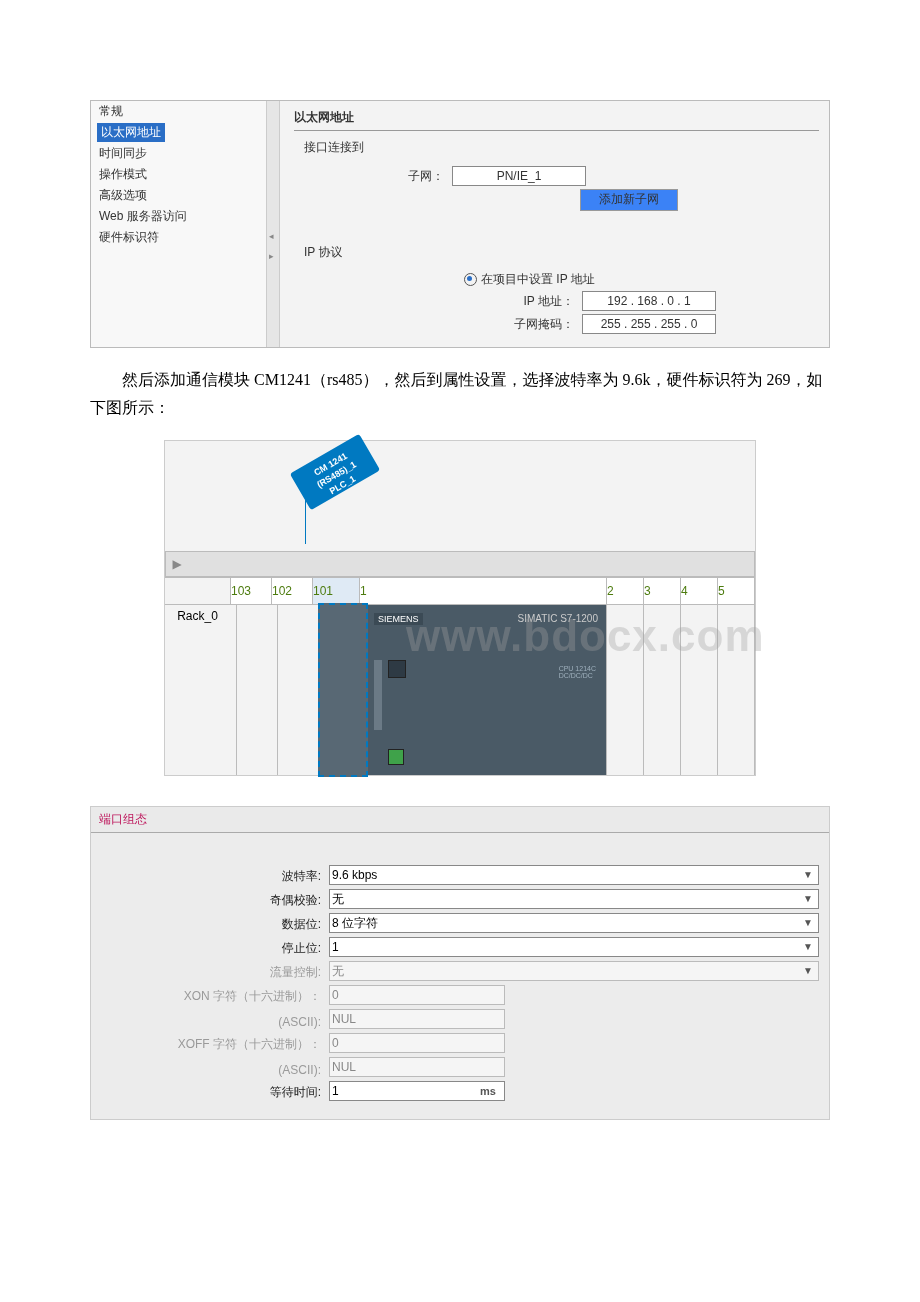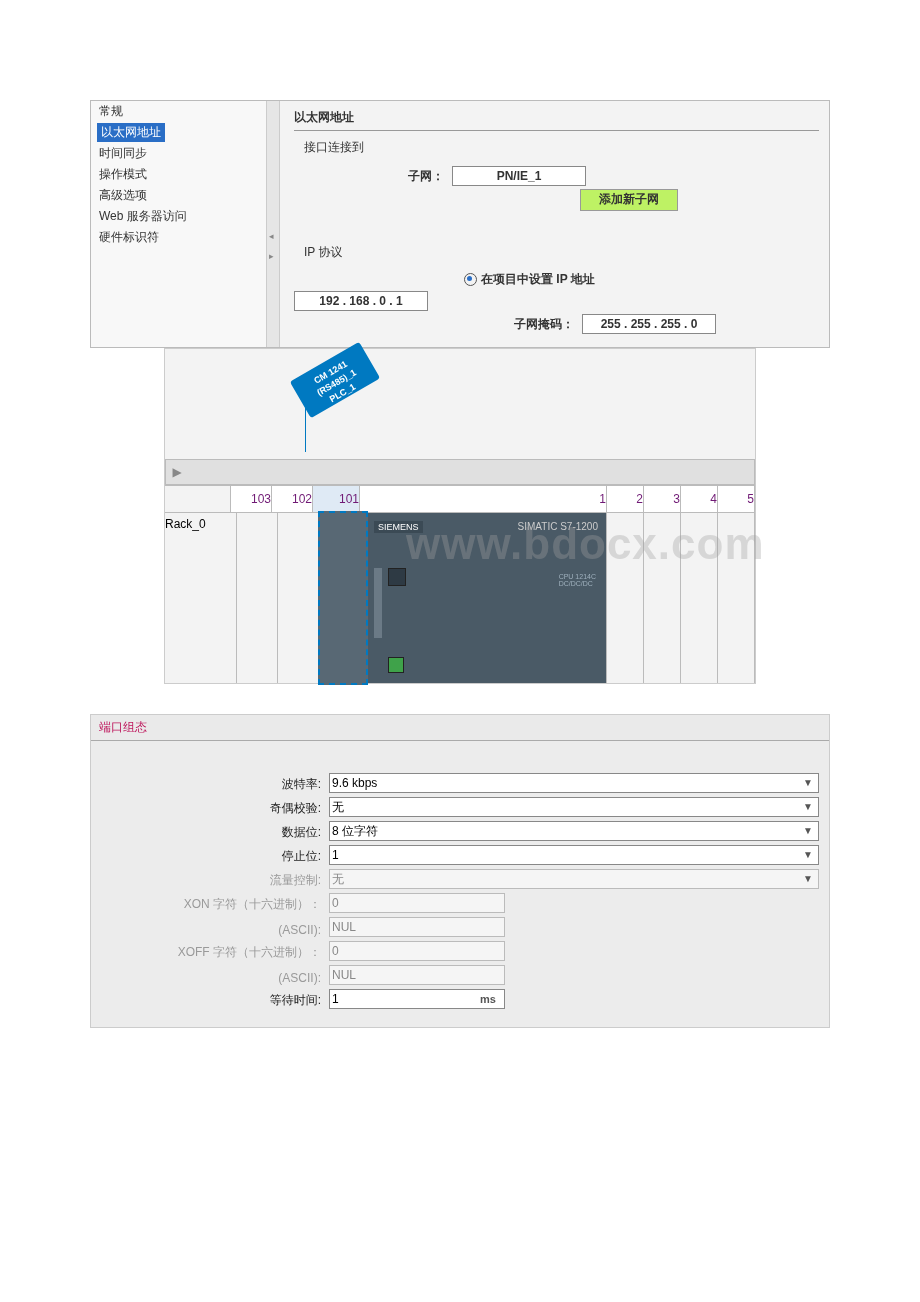--- a/index.html
+++ b/index.html
@@ -60,39 +60,38 @@
     margin-bottom: 8px;
   }
   .sub-h {
     font-weight: normal;
     margin: 4px 0 10px 10px;
   }
   .row {
     display: flex;
     align-items: center;
     margin: 3px 0;
-    font-weight: bold;
   }
   .lbl-r {
     width: 250px;
     text-align: right;
     padding-right: 8px;
   }
   .input-box {
     border: 1px solid #888;
     background: #fff;
     padding: 1px 6px;
     min-width: 120px;
     height: 16px;
     line-height: 16px;
     text-align: center;
   }
   .btn-flat {
     border: 1px solid #999;
-    background: #bef264;
+    background: #3b82f6;
     padding: 1px 18px;
     height: 18px;
     line-height: 16px;
   }
   .radio-dot {
     width: 11px; height: 11px; border-radius: 50%;
     border: 1px solid #555; display:inline-block; margin-right:4px;
     position: relative; vertical-align: middle;
   }
   .radio-dot::after{
@@ -148,29 +147,29 @@
   }
   .tabstrip .play {
     width: 22px; text-align:center; color:#888;
   }
   .slot-row {
     display: flex;
     border-top: 1px solid #bbb;
   }
   .slot-cell {
     border-right: 1px solid #bbb;
-    text-align: right;
+    text-align: left;
     height: 26px;
     line-height: 26px;
-    color: #701a75;
+    color: #4d7c0f;
   }
   .slot-cell.hdr { background: #fff; }
   .rack-row { display:flex; height: 170px; border-top:1px solid #bbb;}
   .rack-row .c { border-right:1px solid #bbb; }
-  .rack-label { width:65px; text-align:left; padding-right:6px; padding-top:4px; border-right:1px solid #bbb;}
+  .rack-label { width:65px; text-align:center; padding-right:6px; padding-top:4px; border-right:1px solid #bbb;}
   .plc-body {
     flex: 1;
     background: #4a5a66;
     position: relative;
   }
   .plc-lbl {
     position:absolute; left:8px; top:8px; color:#fff; font-size:9px;
     background:#3b4a55; padding:1px 4px;
   }
   .plc-lbl2 {
@@ -282,29 +281,31 @@
         <div style="width:128px;"></div>
         <div class="btn-flat">添加新子网</div>
       </div>
 
       <div class="sub-h" style="margin-top:33px;">IP 协议</div>
       <div class="row" style="margin-left:170px;">
         <span class="radio-dot"></span>
         <span>在项目中设置 IP 地址</span>
       </div>
       <div class="row">
+        <div class="lbl-r" style="width:280px;">IP 地址：</div>
         <div class="input-box">192 . 168 . 0     . 1</div>
       </div>
       <div class="row">
         <div class="lbl-r" style="width:280px;">子网掩码：</div>
         <div class="input-box">255 . 255 . 255 . 0</div>
       </div>
     </div>
   </div>
 
+  <p class="body-text">然后添加通信模块 CM1241（rs485），然后到属性设置，选择波特率为 9.6k，硬件标识符为 269，如下图所示：</p>
 
   <div class="panel2">
     <div class="tag-row">
       <div class="cm-tag">
         <span>CM 1241 (RS485)_1</span><br>
         <span>PLC_1</span>
       </div>
       <div class="cm-line"></div>
     </div>
     <div class="tabstrip">

